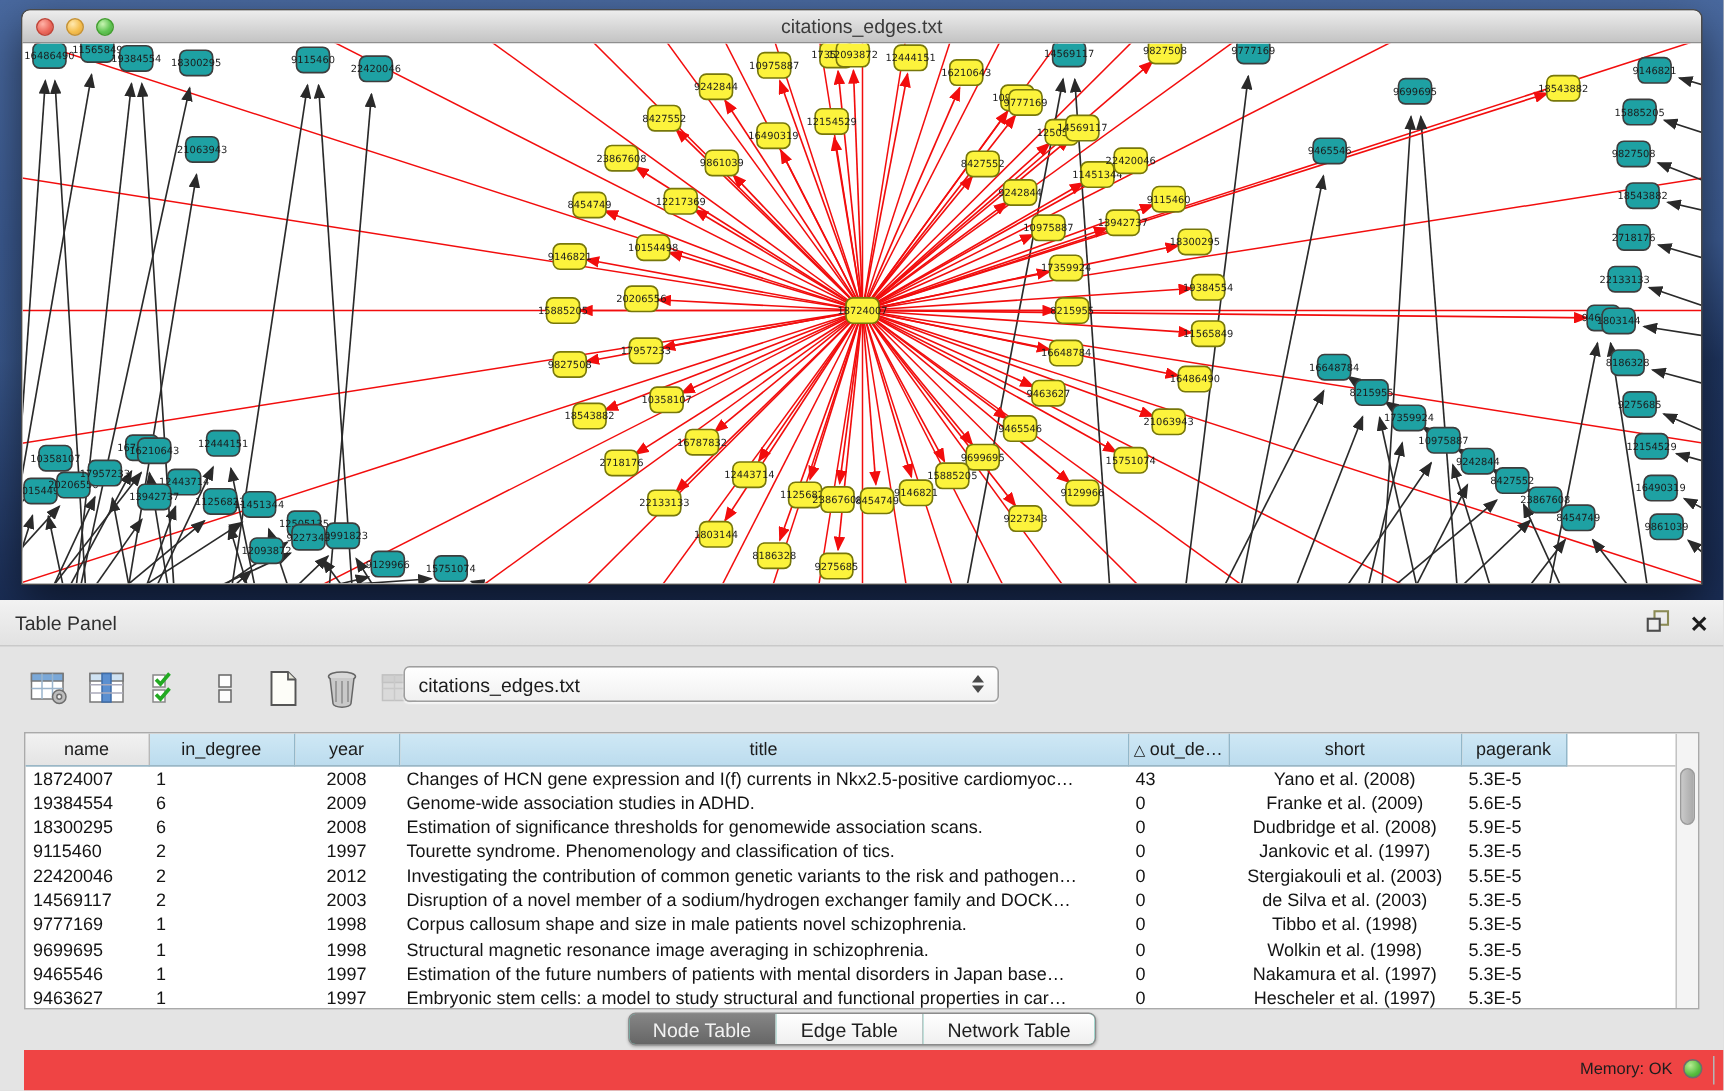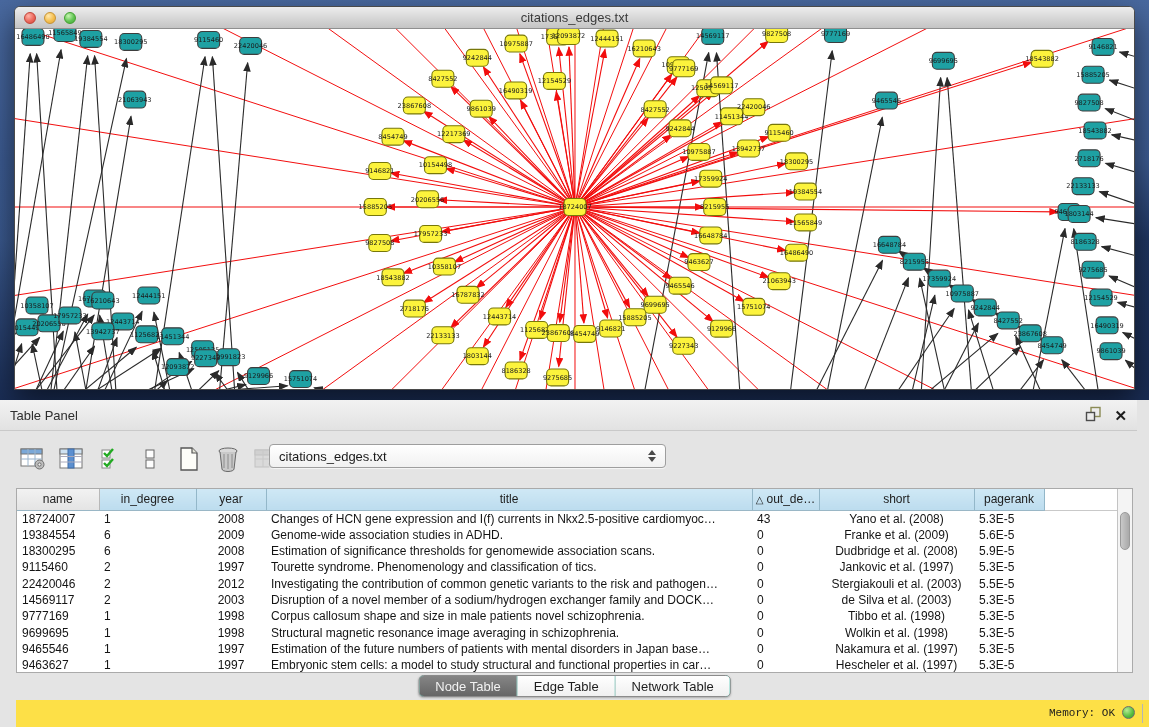--- a/index.html
+++ b/index.html
@@ -18,21 +18,21 @@
   .lights { position:absolute; top:5px; left:9px; display:flex; gap:8px; }
   .light { width:12px; height:12px; border-radius:50%; }
   .light.red   { background:radial-gradient(circle at 35% 30%, #ffb3a7, #ec6a5e 55%, #d2493c); border:1px solid #c14438; }
   .light.yellow{ background:radial-gradient(circle at 35% 30%, #ffe9b0, #f5bf4f 55%, #dfa33a); border:1px solid #c79334; }
   .light.green { background:radial-gradient(circle at 35% 30%, #c8f5b2, #61c554 55%, #47a63a); border:1px solid #42a02f; }
   .canvas { position:absolute; top:22px; left:0; right:0; bottom:0; background:#ffffff; overflow:hidden; }
   .canvas svg { display:block; width:100%; height:100%; }
 
   
   .panel { position:absolute; top:400px; left:0; width:1149px; height:327px; background:#e4e4e4; }
-  .panel-header { position:absolute; top:0; left:0; right:12px; height:31px;
+  .panel-header { position:absolute; top:0; left:0; right:0; height:31px;
     background:linear-gradient(180deg,#f2f2f2,#e2e2e2); border-bottom:1px solid #c9c9c9; }
   .panel-title { position:absolute; left:10px; top:8px; font-size:13px; color:#2e2e2e; }
   .panel-hdr-icons { position:absolute; right:10px; top:6px; display:flex; gap:12px; align-items:center; }
   .close-x { font-size:15px; font-weight:bold; color:#1c1c1c; line-height:18px; cursor:default; }
 
   .toolbar { position:absolute; top:31px; left:0; right:0; height:56px; }
   .tool-row { position:absolute; top:14px; left:18px; display:flex; align-items:center; gap:9px; }
   .tool-btn { width:30px; height:28px; display:flex; align-items:center; justify-content:center; }
   .tool-btn.disabled { opacity:.45; filter:grayscale(1); }
   .fx { font-family:"DejaVu Serif", serif; font-style:italic; font-size:14px; color:#111; }
@@ -59,21 +59,21 @@
     background:linear-gradient(90deg,#c9c9c9,#a9a9a9); border:1px solid #9a9a9a; }
 
   .tabbar { position:absolute; top:273px; left:0; right:0; height:27px; }
   .seg { position:absolute; left:50%; top:2px; transform:translateX(-50%); display:flex; height:22px;
     border:1px solid #8b8b8b; border-radius:5px; overflow:hidden; background:#5eead4; box-shadow:0 1px 2px rgba(0,0,0,.25); }
   .seg-btn { font-size:13px; padding:0 16px; display:flex; align-items:center; color:#1d1d1d;
     background:linear-gradient(180deg,#ffffff,#f0f0f0); border-right:1px solid #c2c2c2; }
   .seg-btn:last-child { border-right:none; }
   .seg-btn.sel { background:linear-gradient(180deg,#858585,#666666); color:#f2f2f2; }
 
-  .statusbar { position:absolute; bottom:0; left:16px; right:0; height:27px; background:#fde047;font-family:Liberation Mono, monospace; }
+  .statusbar { position:absolute; bottom:0; left:16px; right:0; height:27px; background:#ef4444; }
   .mem { position:absolute; right:34px; top:7px; font-size:11px; color:#1d1d1d; }
   .mem-dot { position:absolute; right:14px; top:6px; width:13px; height:13px; border-radius:50%;
     border:1px solid #6d6d6d; background:radial-gradient(circle at 35% 30%, #b7ec93, #55bc3e 60%, #3f9c2d); }
   .grip { position:absolute; right:6px; top:4px; height:19px; border-left:1px solid #b5b5b5; }
 </style>
 </head>
 <body>
 
 <div class="app">
 

